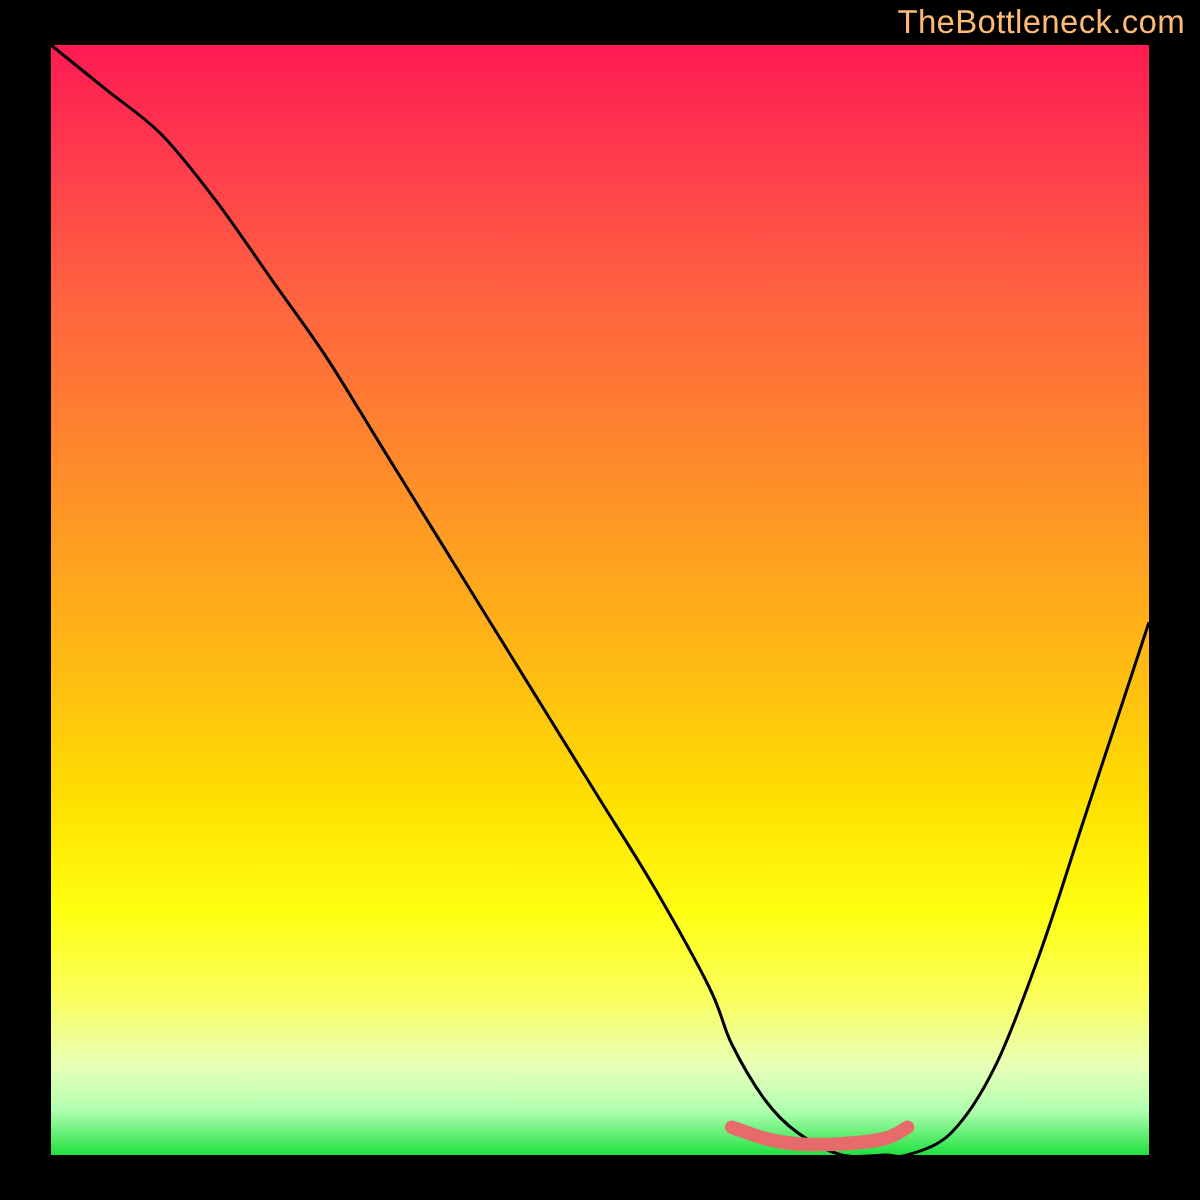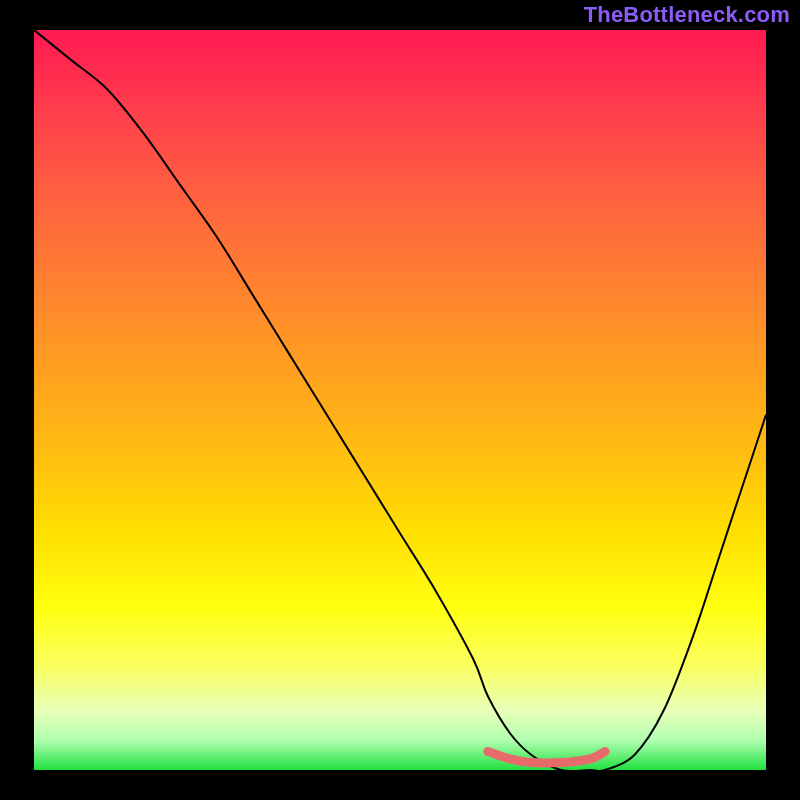--- a/index.html
+++ b/index.html
@@ -14,23 +14,23 @@
   .frame {
     position: relative;
     width: 800px;
     height: 800px;
     background: #000;
   }
   .watermark {
     position: absolute;
     top: 2px;
     right: 10px;
-    color: #8b5cf6;
+    color: #fdba74;
     font-size: 22px;
-    font-weight: 700;
+    font-weight: 400;
     letter-spacing: 0.2px;
     z-index: 5;
   }
   .plot-area {
     position: absolute;
     left: 34px;
     top: 30px;
     width: 732px;
     height: 740px;
     background: linear-gradient(to bottom,

